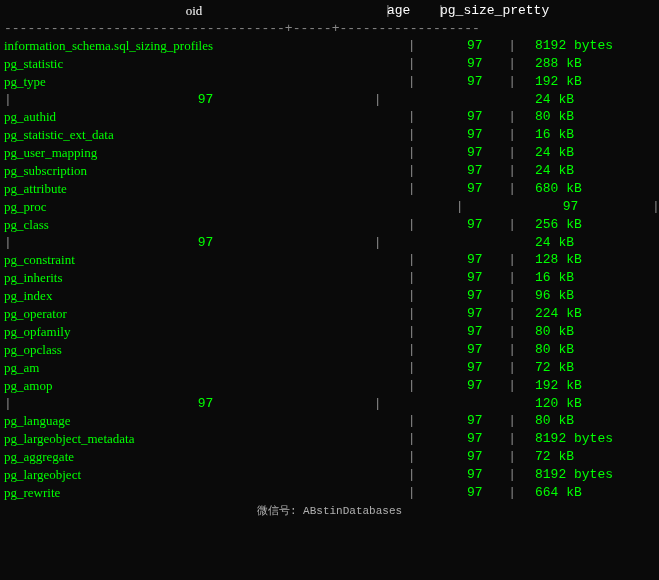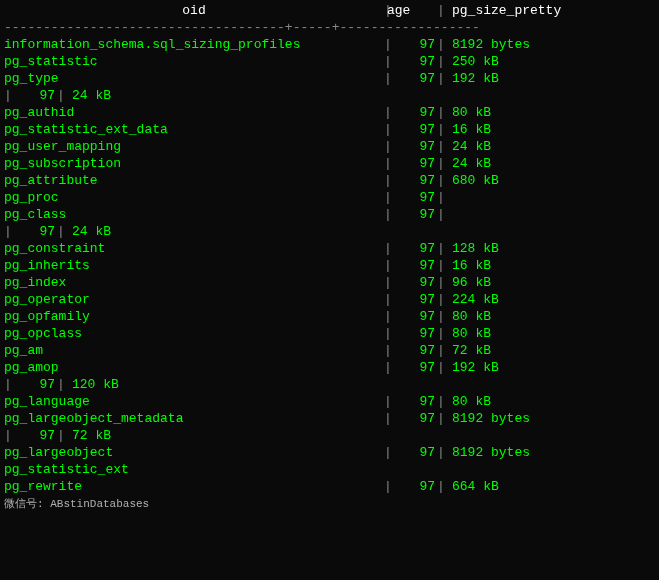--- a/index.html
+++ b/index.html
@@ -29,52 +29,54 @@
     .divider-row {
       color: #888888;
       padding: 1px 4px;
       font-family: 'Courier New', Courier, monospace;
       white-space: pre;
     }
     .data-row {
       display: flex;
       padding: 1px 4px;
       color: #00ff00;
+      justify-content: space-between;
     }
     .col-oid {
       width: 380px;
       min-width: 380px;
+      font-family: Liberation Serif, serif;
     }
     .col-sep {
       color: #888888;
       width: 3px;
       text-align: center;
     }
     .col-age {
       width: 36px;
       text-align: right;
       padding-right: 2px;
     }
     .col-sep2 {
       color: #888888;
       width: 3px;
       text-align: center;
     }
     .col-size {
       width: 120px;
-      padding-left: 12px;
+      padding-left: 0;
     }
     .header-row .col-oid {
       text-align: center;
     }
     .watermark {
       color: #cccccc;
       font-size: 11px;
-      text-align: left;
-      padding: 1px 4px;
+      text-align: center;
+      padding: 1px 12px;
       opacity: 0.85;
     }
   </style>
 </head>
 <body>
 
 <div class="terminal">
 
   <div class="header-row">
     <span class="col-oid" style="text-align:center;">oid</span>
@@ -92,21 +94,21 @@
         <span class="col-sep" style="color:#888888;">|</span>
         <span class="col-age" style="width:50px;text-align:right;padding-right:2px;">97</span>
         <span class="col-sep2" style="color:#888888;">|</span>
         <span class="col-size">8192 bytes</span>
       </div>
       <div class="data-row">
         <span class="col-oid">pg_statistic</span>
         <span class="col-sep" style="color:#888888;">|</span>
         <span class="col-age" style="width:50px;text-align:right;padding-right:2px;">97</span>
         <span class="col-sep2" style="color:#888888;">|</span>
-        <span class="col-size">250 kB</span>
+        <span class="col-size">288 kB</span>
       </div>
       <div class="data-row">
         <span class="col-oid">pg_type</span>
         <span class="col-sep" style="color:#888888;">|</span>
         <span class="col-age" style="width:50px;text-align:right;padding-right:2px;">97</span>
         <span class="col-sep2" style="color:#888888;">|</span>
         <span class="col-size">192 kB</span>
       </div>
       <div class="data-row">
         <span class="col-sep" style="color:#888888;">|</span>
@@ -153,20 +155,21 @@
         <span class="col-oid">pg_proc</span>
         <span class="col-sep" style="color:#888888;">|</span>
         <span class="col-age" style="width:50px;text-align:right;padding-right:2px;">97</span>
         <span class="col-sep2" style="color:#888888;">|</span>
       </div>
       <div class="data-row">
         <span class="col-oid">pg_class</span>
         <span class="col-sep" style="color:#888888;">|</span>
         <span class="col-age" style="width:50px;text-align:right;padding-right:2px;">97</span>
         <span class="col-sep2" style="color:#888888;">|</span>
+        <span class="col-size">256 kB</span>
       </div>
       <div class="data-row">
         <span class="col-sep" style="color:#888888;">|</span>
         <span class="col-age" style="width:50px;text-align:right;padding-right:2px;">97</span>
         <span class="col-sep2" style="color:#888888;">|</span>
         <span class="col-size">24 kB</span>
       </div>
       <div class="data-row">
         <span class="col-oid">pg_constraint</span>
         <span class="col-sep" style="color:#888888;">|</span>
@@ -237,38 +240,32 @@
         <span class="col-size">80 kB</span>
       </div>
       <div class="data-row">
         <span class="col-oid">pg_largeobject_metadata</span>
         <span class="col-sep" style="color:#888888;">|</span>
         <span class="col-age" style="width:50px;text-align:right;padding-right:2px;">97</span>
         <span class="col-sep2" style="color:#888888;">|</span>
         <span class="col-size">8192 bytes</span>
       </div>
       <div class="data-row">
+        <span class="col-oid">pg_aggregate</span>
         <span class="col-sep" style="color:#888888;">|</span>
         <span class="col-age" style="width:50px;text-align:right;padding-right:2px;">97</span>
         <span class="col-sep2" style="color:#888888;">|</span>
         <span class="col-size">72 kB</span>
       </div>
       <div class="data-row">
         <span class="col-oid">pg_largeobject</span>
         <span class="col-sep" style="color:#888888;">|</span>
         <span class="col-age" style="width:50px;text-align:right;padding-right:2px;">97</span>
         <span class="col-sep2" style="color:#888888;">|</span>
         <span class="col-size">8192 bytes</span>
-      </div>
-      <div class="data-row">
-        <span class="col-oid">pg_statistic_ext</span>
-        <span class="col-sep" style="color:#888;"></span>
-        <span class="col-age" style="width:50px;"></span>
-        <span class="col-sep2" style="color:#888;"></span>
-        <span class="col-size"></span>
       </div>
       <div class="data-row">
         <span class="col-oid">pg_rewrite</span>
         <span class="col-sep" style="color:#888888;">|</span>
         <span class="col-age" style="width:50px;text-align:right;padding-right:2px;">97</span>
         <span class="col-sep2" style="color:#888888;">|</span>
         <span class="col-size">664 kB</span>
       </div>
     </div>
 

